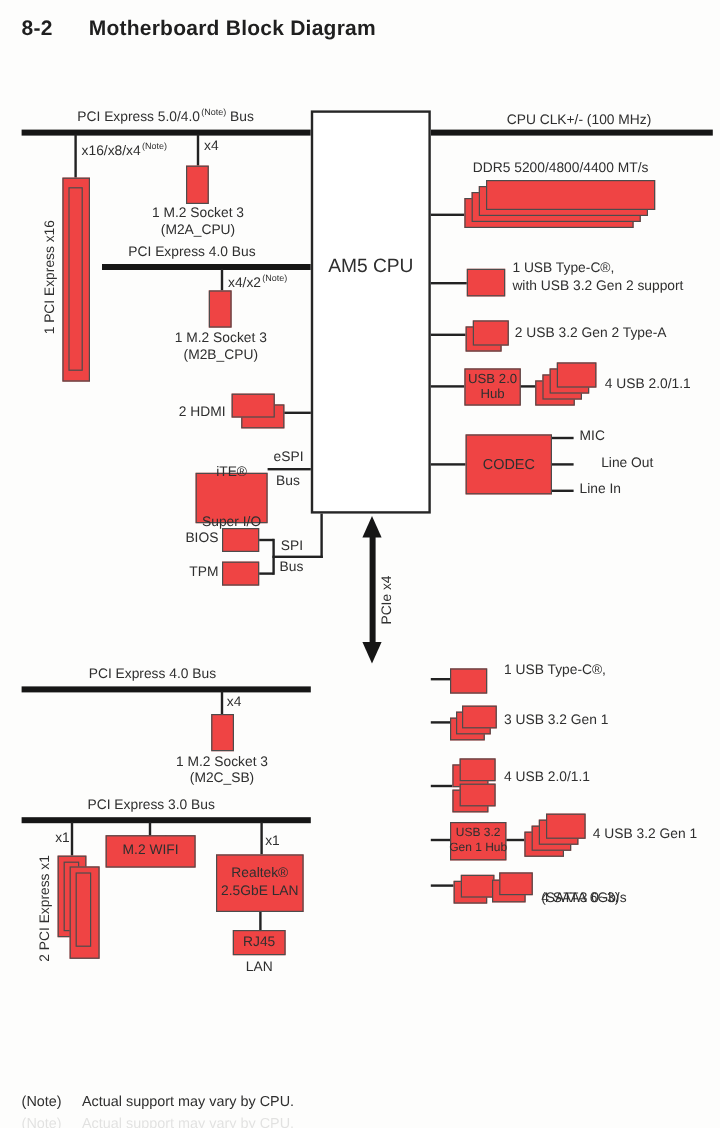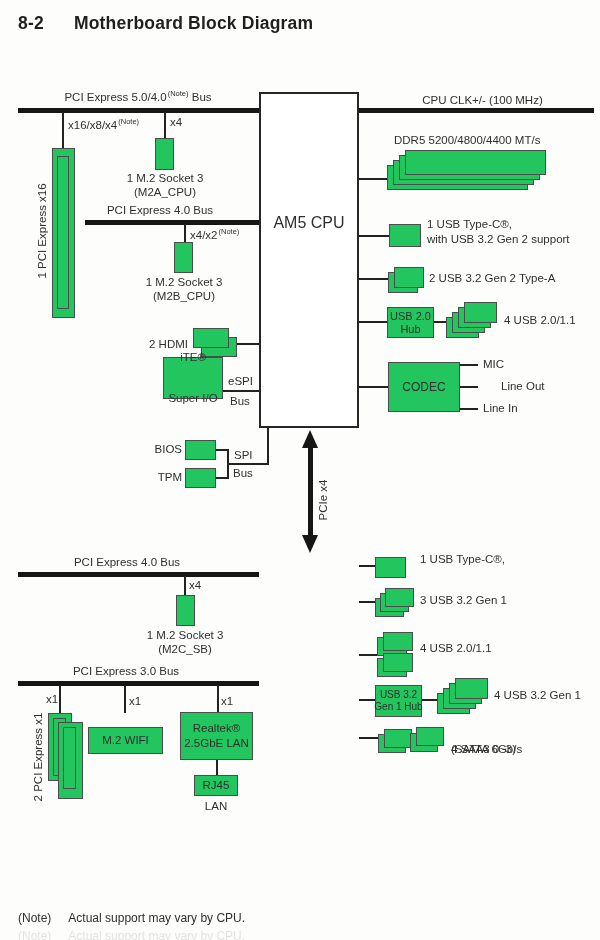--- a/index.html
+++ b/index.html
@@ -4,21 +4,21 @@
 <style>
   html,body{margin:0;padding:0;background:#e8e8e8;}
   #canvas{position:relative;width:600px;height:940px;background:#fdfdfc;
           font-family:"Liberation Sans","DejaVu Sans",sans-serif;color:#2f2f2f;overflow:hidden;}
   .lbl{position:absolute;font-size:11.5px;line-height:14px;white-space:nowrap;color:#2f2f2f;}
   .ctr{text-align:center;}
   .rt{text-align:right;}
   .bus{position:absolute;height:4.5px;background:#161616;}
   .hline{position:absolute;height:2px;background:#222;}
   .vline{position:absolute;width:2px;background:#222;}
-  .box{position:absolute;background:#22c55e;border:1.5px solid #4c4c4c;box-sizing:border-box;}
+  .box{position:absolute;background:#ef4444;border:1.5px solid #4c4c4c;box-sizing:border-box;}
   .bigbox{position:absolute;background:#fff;border:2px solid #262626;box-sizing:border-box;}
   .txtbox{display:flex;flex-direction:column;align-items:center;justify-content:center;
           font-size:11.5px;line-height:14.5px;text-align:center;white-space:nowrap;}
   .rot{position:absolute;transform:translate(-50%,-50%) rotate(-90deg);white-space:nowrap;
        font-size:11.5px;color:#2f2f2f;}
   sup{font-size:7.5px;vertical-align:5px;margin-left:1px;}
   .ghost{opacity:0.13;}
   .hdr{position:absolute;left:18px;top:13px;display:flex;gap:30px;
        font-size:17.5px;font-weight:bold;color:#1f1f1f;letter-spacing:0.2px;}
   .arrow-shaft{position:absolute;left:308px;top:444px;width:5px;height:94px;background:#161616;}
@@ -135,21 +135,21 @@
   <div class="lbl" style="left:501px;top:379px;">Line Out</div>
   <div class="lbl" style="left:483px;top:401px;">Line In</div>
 
   <div class="lbl rt" style="left:128px;top:337px;width:60px;">2 HDMI</div>
   <div style="position:absolute;left:193px;top:328px;width:44px;height:29px;">
     <div class="box" style="left:8px;top:9px;width:36px;height:20px;"></div>
     <div class="box" style="left:0;top:0;width:36px;height:20px;"></div>
   </div>
   <div class="hline" style="left:237px;top:343px;width:22px;"></div>
 
-  <div class="box txtbox" style="left:163px;top:357px;width:60px;height:42px;line-height:15px;gap:26px;">
+  <div class="box txtbox" style="left:163px;top:394px;width:60px;height:42px;line-height:15px;gap:26px;">
     <div>iTE®</div>
       <div>Super I/O</div>
   </div>
   <div class="hline" style="left:223px;top:390px;width:36px;"></div>
   <div class="lbl" style="left:228px;top:374px;">eSPI</div>
   <div class="lbl" style="left:230px;top:394px;">Bus</div>
 
   <div class="lbl rt" style="left:150px;top:442px;width:32px;">BIOS</div>
   <div class="box" style="left:185px;top:440px;width:31px;height:20px;"></div>
   <div class="lbl rt" style="left:150px;top:470px;width:32px;">TPM</div>
@@ -178,21 +178,21 @@
   <div class="lbl" style="left:221px;top:694px;">x1</div>
 
   <div style="position:absolute;left:48px;top:713px;width:35px;height:86px;">
     <div class="box" style="left:0;top:0;width:24px;height:68px;"></div>
     <div class="box" style="left:5px;top:5px;width:13px;height:58px;"></div>
     <div class="box" style="left:10px;top:9px;width:25px;height:77px;"></div>
     <div class="box" style="left:15px;top:14px;width:13px;height:62px;"></div>
   </div>
   <div class="rot" style="left:38px;top:757px;">2 PCI Express x1</div>
 
-  <div class="box txtbox" style="left:88px;top:727px;width:75px;height:27px;">
+  <div class="box txtbox" style="left:88px;top:696px;width:75px;height:27px;">
     <div>M.2 WIFI</div>
   </div>
 
   <div class="box txtbox" style="left:180px;top:712px;width:73px;height:48px;line-height:15px;">
     <div>Realtek®</div>
       <div>2.5GbE LAN</div>
   </div>
   <div class="vline" style="left:216px;top:760px;height:15px;"></div>
   <div class="box txtbox" style="left:194px;top:775px;width:44px;height:21px;">
     <div>RJ45</div>

